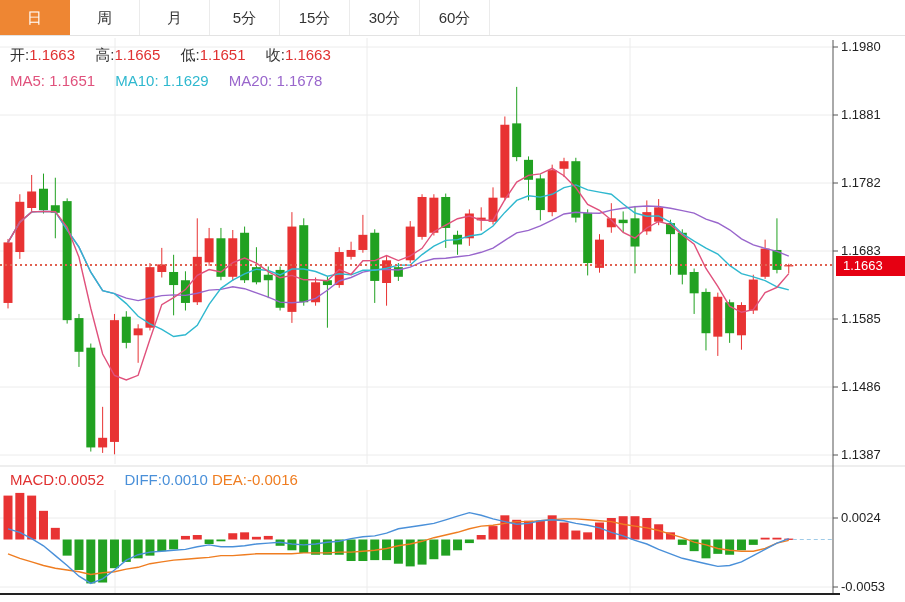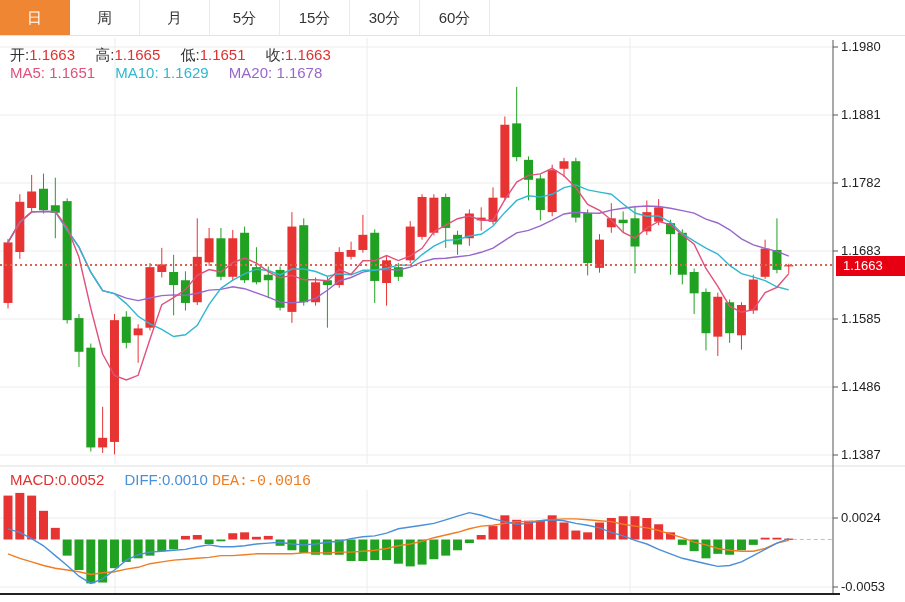--- a/index.html
+++ b/index.html
@@ -20,28 +20,28 @@
   }
   .tab.active{background:#ee8633;color:#fff;border-right:1px solid #ee8633;}
   
   #chart-area{position:absolute;top:36px;left:0;width:725px;height:566px;}
   #chart-canvas{position:absolute;top:0;left:0;}
   
   .legend{position:absolute;font-size:15px;white-space:nowrap;z-index:5;}
   .ohlc-legend{top:46px;left:10px;color:#333;}
   .ohlc-legend .lbl{color:#333;}
   .ohlc-legend .val{color:#e03131;margin-right:16px;}
-  .ma-legend{top:64px;left:10px;}
+  .ma-legend{top:72px;left:10px;}
   .ma-legend .ma5{color:#e0517c;margin-right:16px;}
   .ma-legend .ma10{color:#2fb8cf;margin-right:16px;}
   .ma-legend .ma20{color:#9966cc;}
   .macd-legend{top:471px;left:10px;}
   .macd-legend .macd{color:#e03131;margin-right:16px;text-align:center;}
   .macd-legend .diff{color:#4a90d9;margin-right:0;}
-  .macd-legend .dea{color:#ef7d21;font-family:Liberation Mono, monospace;}
+  .macd-legend .dea{color:#ef7d21;}
   
   .price-badge{
     position:absolute;left:836px;top:256px;width:69px;height:20px;
     background:#e60012;color:#fff;font-size:13px;line-height:20px;
     padding-left:7px;box-sizing:border-box;z-index:6;
   }
 </style>
 </head>
 <body>
 

